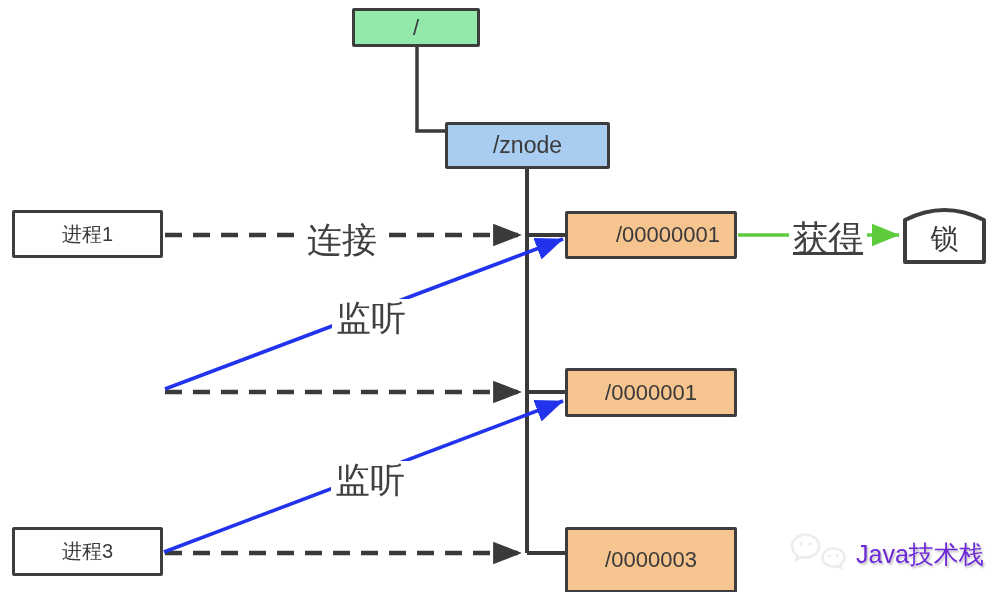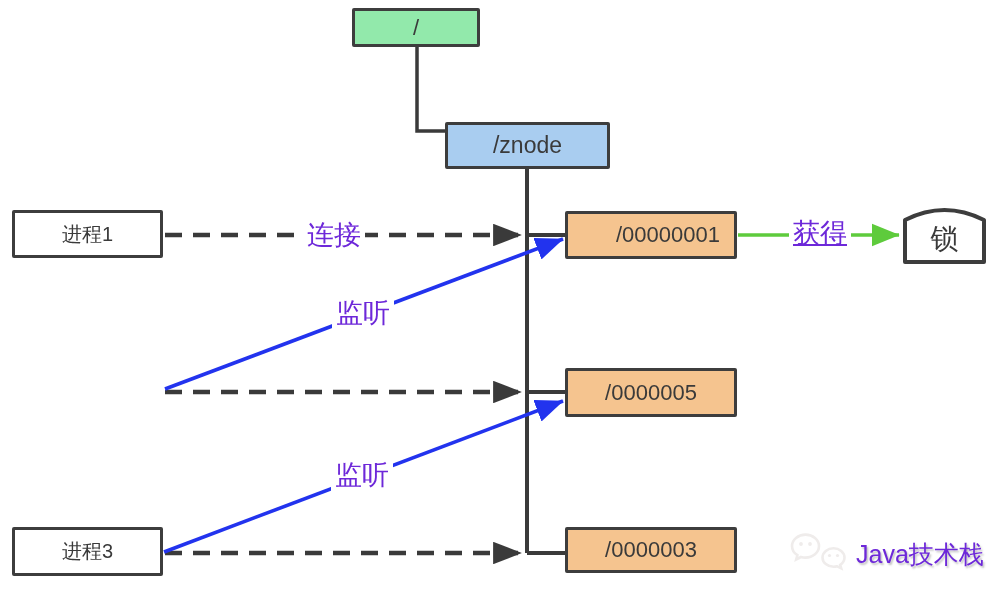--- a/index.html
+++ b/index.html
@@ -29,32 +29,32 @@
   }
   .node-root    { left: 352px; top: 8px;   width: 128px; height: 39px; background: #92e9ab; font-size: 22px; }
   .node-znode   { left: 445px; top: 122px; width: 165px; height: 47px; background: #a9cdf0; font-size: 23px; }
   .node-process { left: 12px;  width: 151px; height: 48px; background: #ffffff; font-size: 20px; }
   .node-p1 { top: 210px; }
   .node-p2 { top: 368px; height: 49px; }
   .node-p3 { top: 527px; height: 49px; justify-content: center; }
   .node-seq { left: 565px; width: 172px; background: #f5c48f; font-size: 22px; }
   .node-s1 { top: 211px; height: 48px; padding-left: 34px; }
   .node-s2 { top: 368px; height: 49px; }
-  .node-s3 { top: 527px; height: 46px; }
+  .node-s3 { top: 527px; height: 66px; }
   .lock-label {
     position: absolute;
     left: 905px; top: 216px; width: 79px; height: 45px;
     display: flex; align-items: center; justify-content: center;
     font-size: 28px; color: #3a3a3a;
   }
   .edge-label {
     position: absolute;
     background: #ffffff;
-    color: #6d28d9;
-    font-size: 27px;
+    color: #404040;
+    font-size: 35px;
     line-height: 1.1;
     padding: 0 4px;
     white-space: nowrap;
   }
   .label-connect { left: 303px; top: 221px; }
   .label-watch1  { left: 332px; top: 299px; }
   .label-watch2  { left: 331px; top: 461px; }
   .label-acquire { left: 789px; top: 219px; text-decoration: underline; }
   .watermark {
     position: absolute;
@@ -115,21 +115,21 @@
     <span>进程1</span>
   </div>
   <div class="node node-process node-p3">
     <span>进程3</span>
   </div>
 
   <div class="node node-seq node-s1">
     <span>/00000001</span>
   </div>
   <div class="node node-seq node-s2">
-    <span>/0000005</span>
+    <span>/0000001</span>
   </div>
   <div class="node node-seq node-s3">
     <span>/0000003</span>
   </div>
 
   <div class="lock-label">锁</div>
 
   <div class="edge-label label-connect">连接</div>
   <div class="edge-label label-watch1">监听</div>
   <div class="edge-label label-watch2">监听</div>

